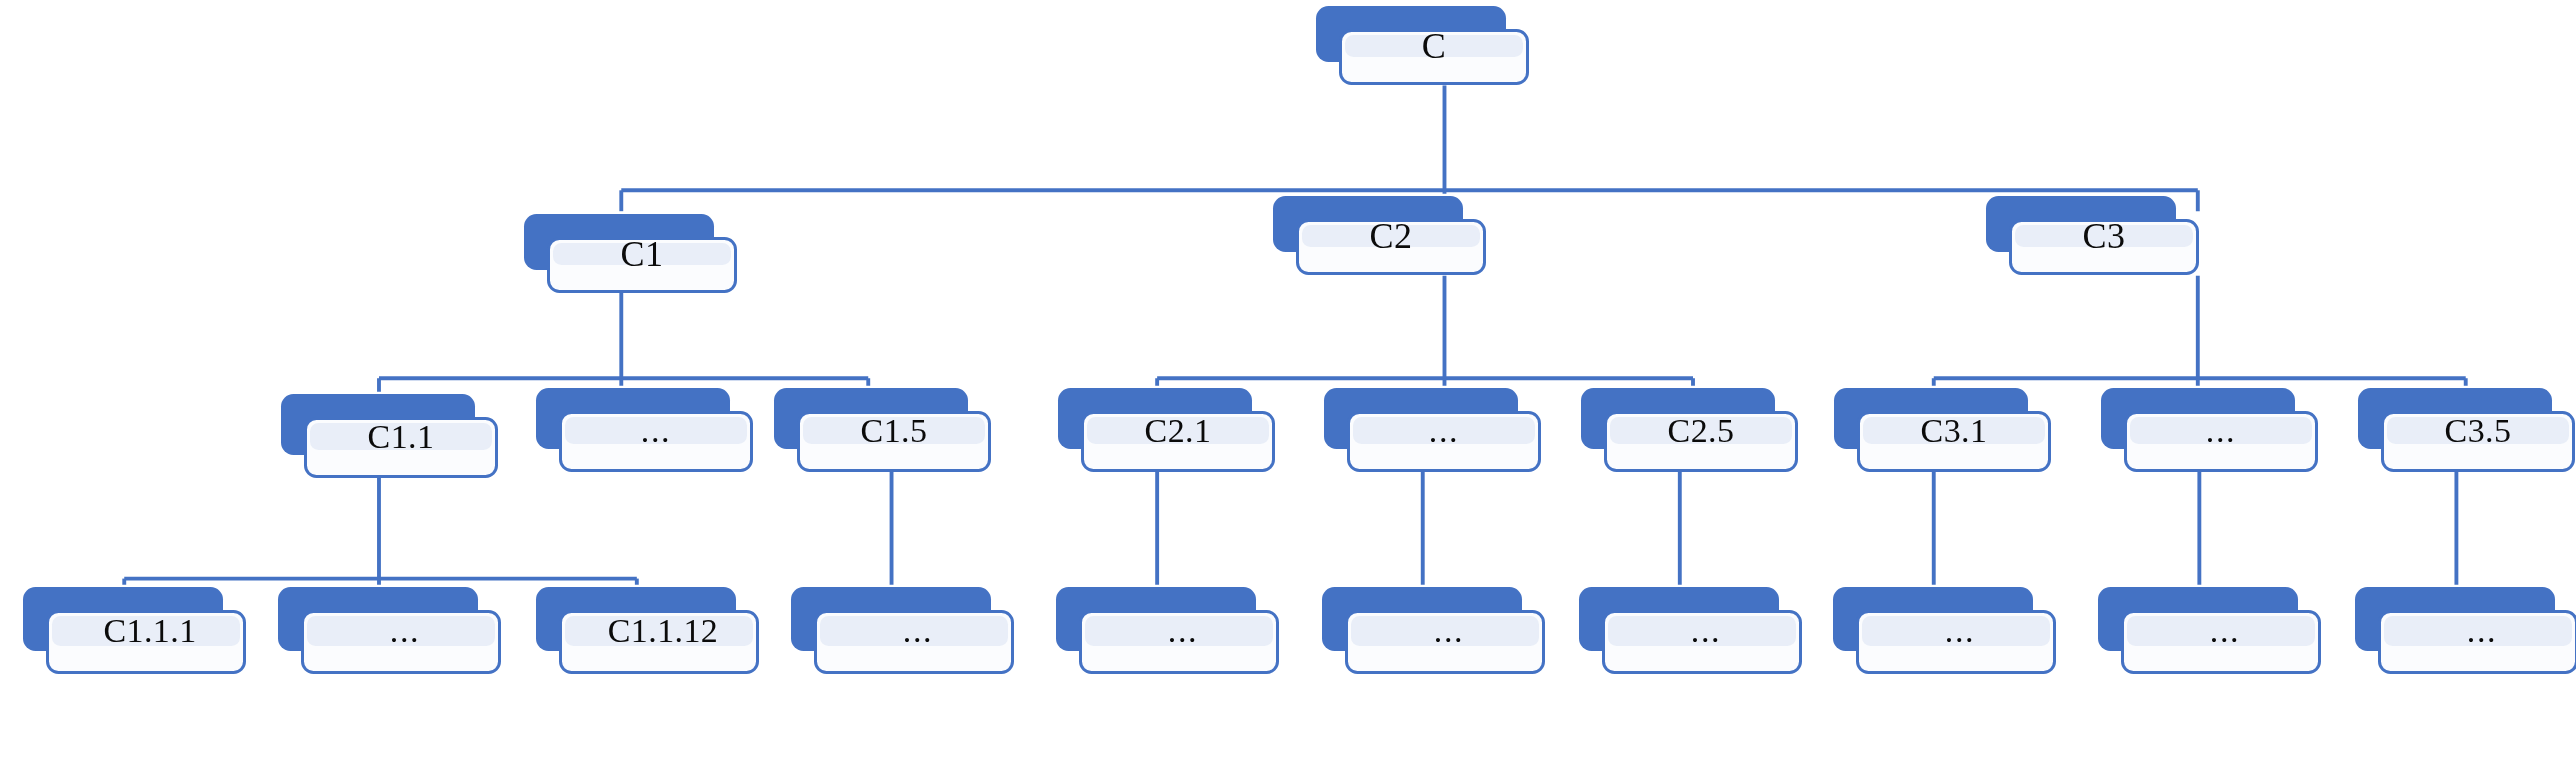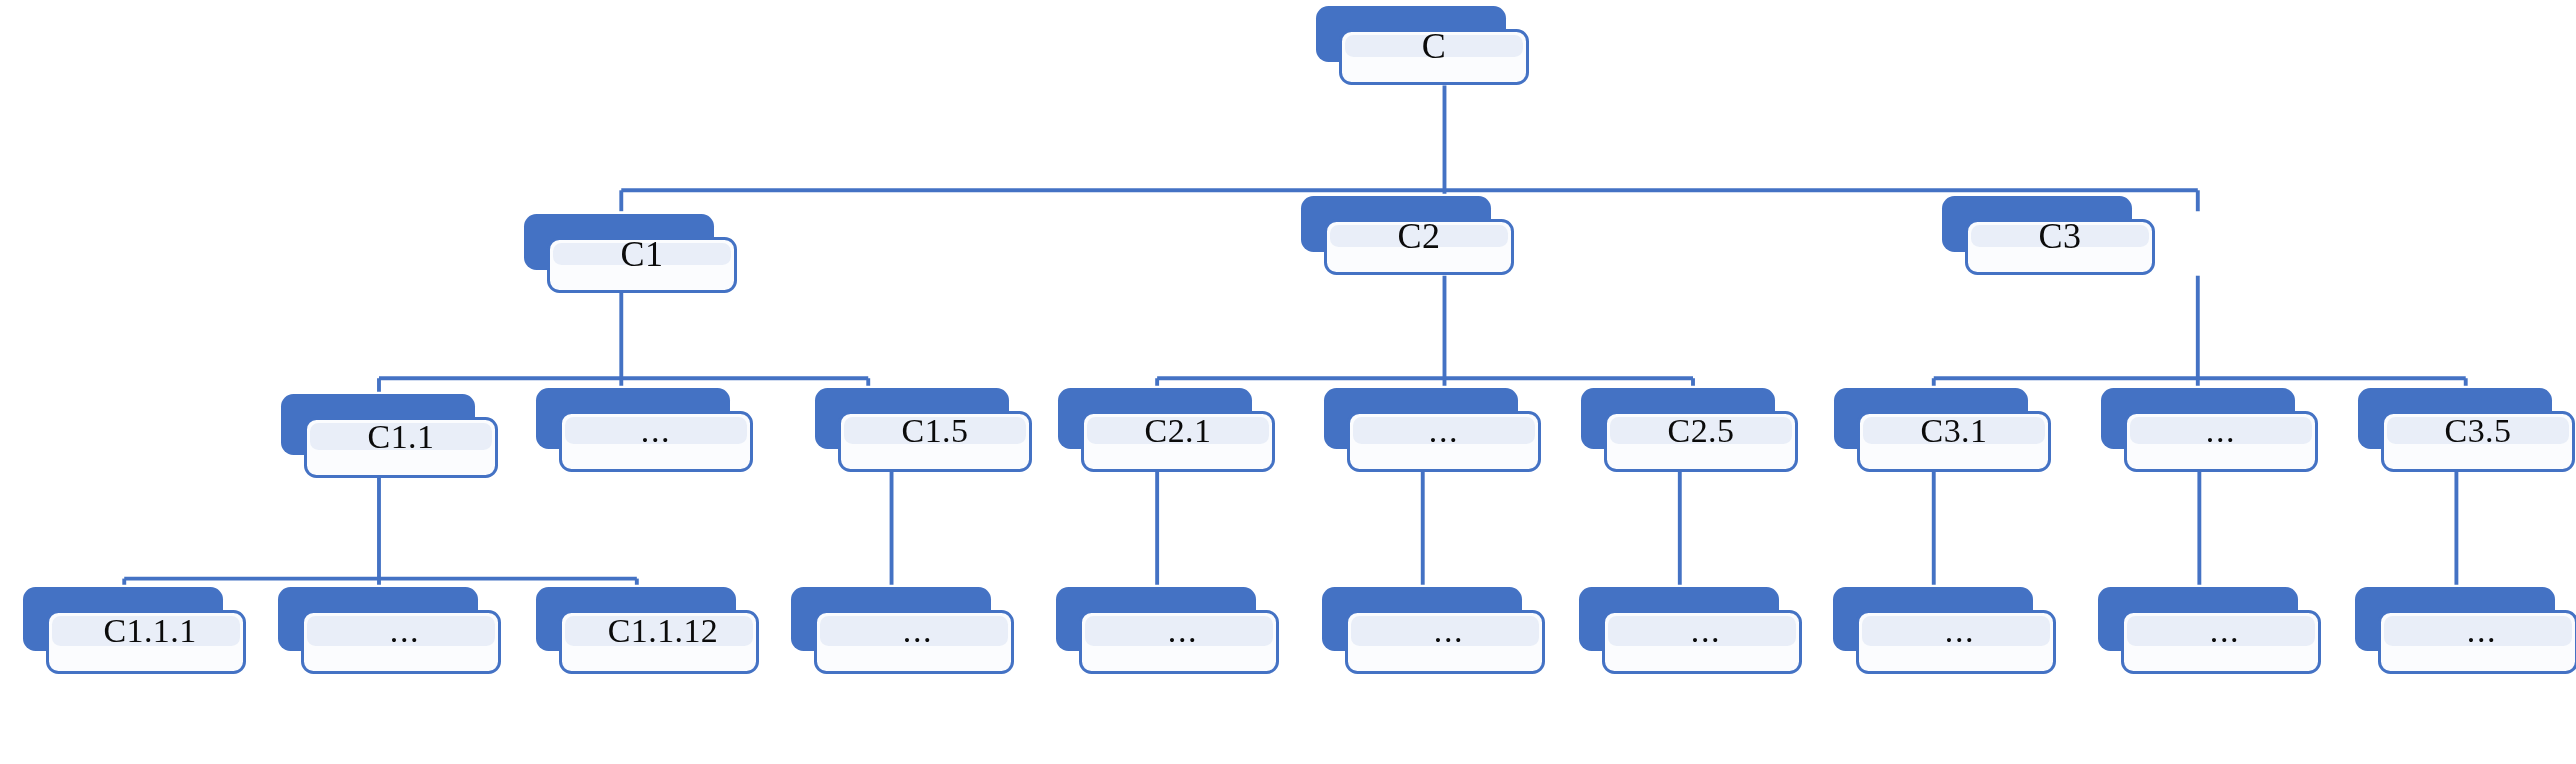--- a/index.html
+++ b/index.html
@@ -145,30 +145,30 @@
 
   <div class="node row-1" style="left:524px; top:214px; width:190px; height:56px;">
     <div class="back-card"></div>
     <div class="front-card">
       <div class="inner-fill">
         <span class="label">C1</span>
       </div>
     </div>
   </div>
 
-  <div class="node row-1" style="left:1301px; top:196px; width:190px; height:56px;">
+  <div class="node row-1" style="left:1273px; top:196px; width:190px; height:56px;">
     <div class="back-card"></div>
     <div class="front-card">
       <div class="inner-fill">
         <span class="label">C2</span>
       </div>
     </div>
   </div>
 
-  <div class="node row-1" style="left:1942px; top:196px; width:190px; height:56px;">
+  <div class="node row-1" style="left:1986px; top:196px; width:190px; height:56px;">
     <div class="back-card"></div>
     <div class="front-card">
       <div class="inner-fill">
         <span class="label">C3</span>
       </div>
     </div>
   </div>
 
   <div class="node row-2" style="left:281px; top:388px; width:194px; height:61px;margin-top:6px;">
     <div class="back-card"></div>
@@ -181,21 +181,21 @@
 
   <div class="node row-2 ellipsis" style="left:536px; top:388px; width:194px; height:61px;">
     <div class="back-card"></div>
     <div class="front-card">
       <div class="inner-fill">
         <span class="label">...</span>
       </div>
     </div>
   </div>
 
-  <div class="node row-2" style="left:815px; top:388px; width:194px; height:61px;">
+  <div class="node row-2" style="left:774px; top:388px; width:194px; height:61px;">
     <div class="back-card"></div>
     <div class="front-card">
       <div class="inner-fill">
         <span class="label">C1.5</span>
       </div>
     </div>
   </div>
 
   <div class="node row-2" style="left:1058px; top:388px; width:194px; height:61px;">
     <div class="back-card"></div>

